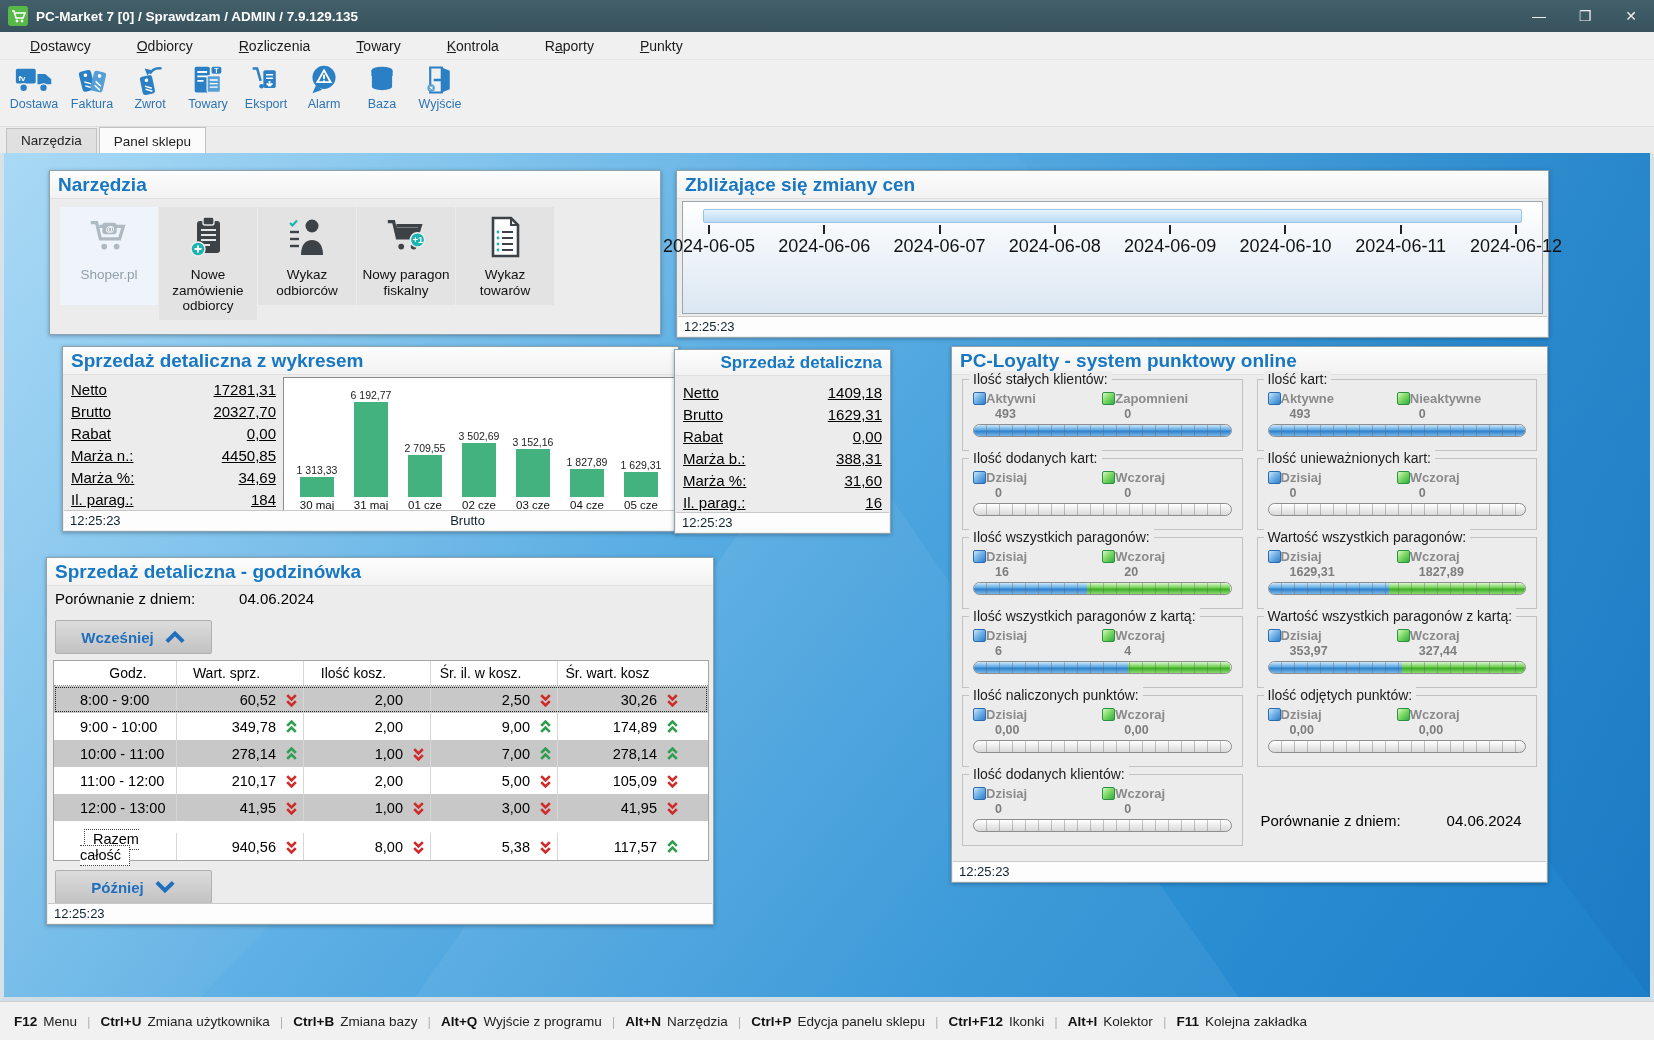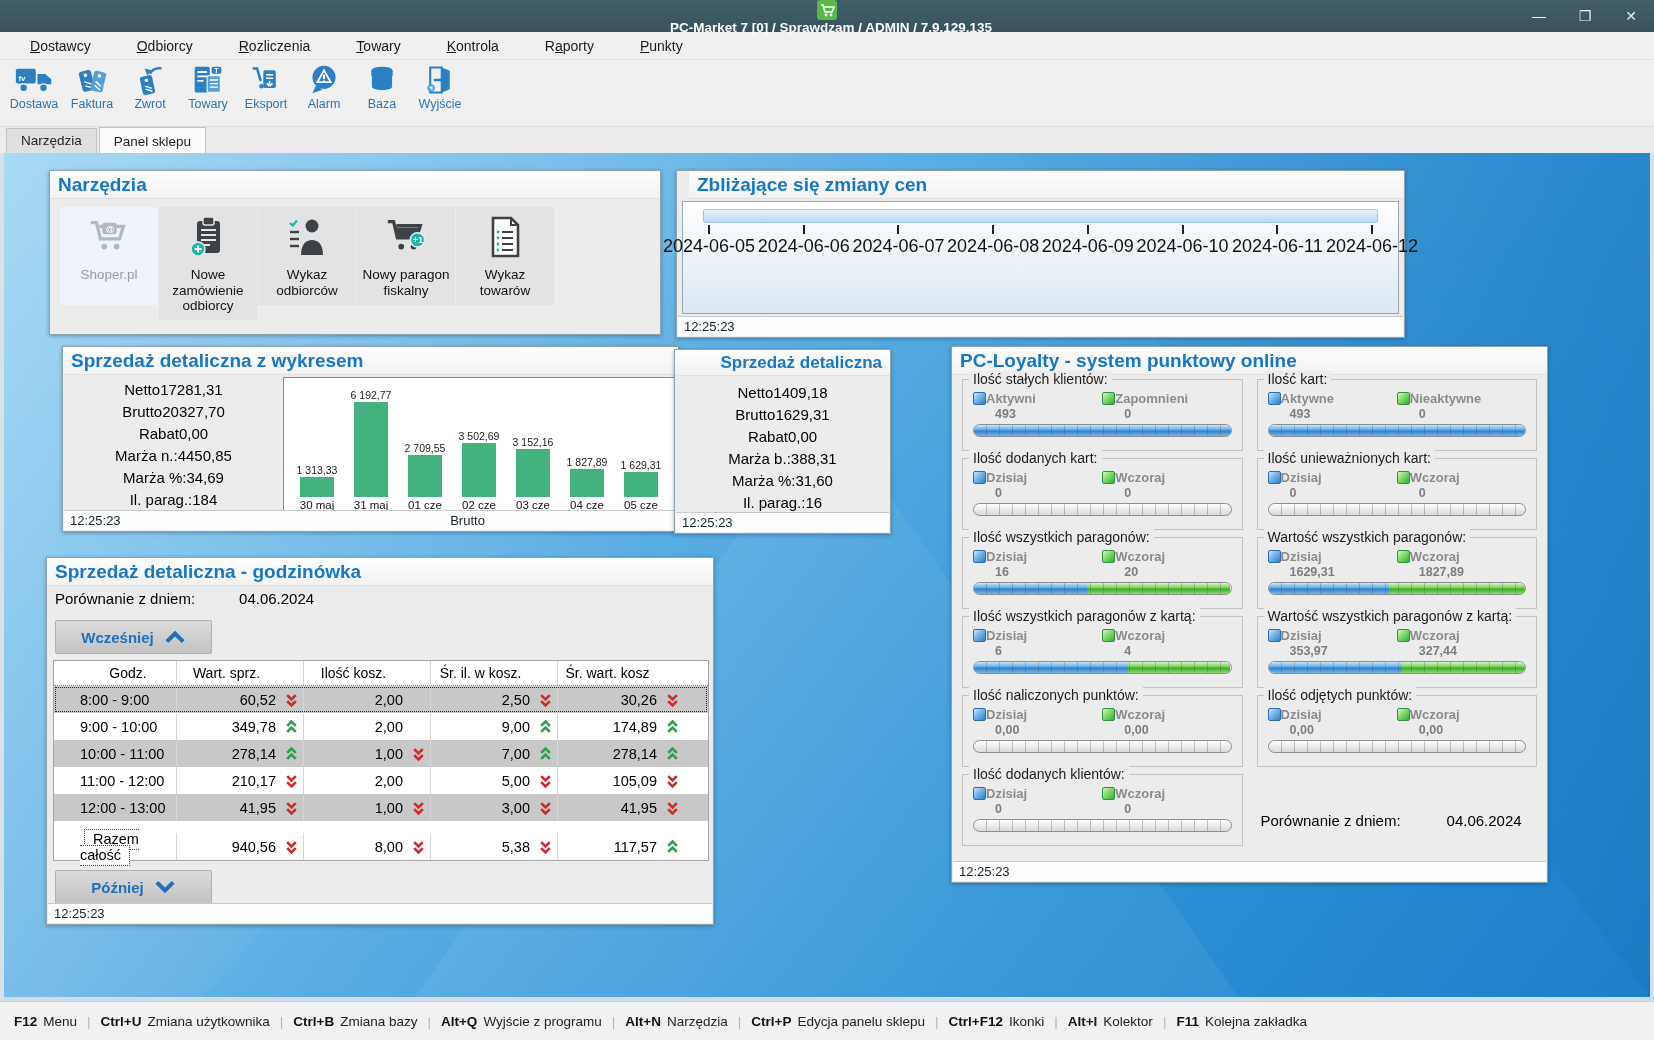--- a/index.html
+++ b/index.html
@@ -1,20 +1,20 @@
 <!DOCTYPE html>
 <html><head>
 <meta charset="utf-8">
 <style>
   html,body{margin:0;padding:0;width:1654px;height:1040px;overflow:hidden;
     font-family:"Liberation Sans","DejaVu Sans",sans-serif;background:#e4e4e4;}
   *{box-sizing:border-box;}
   
   .titlebar{height:32px;background:linear-gradient(180deg,#43606a,#37525c);display:flex;align-items:center;
-    color:#fff;font-size:13.5px;font-weight:bold;padding-left:8px;position:relative;flex-direction:column;}
+    color:#fff;font-size:13.5px;font-weight:bold;padding-left:8px;position:relative;}
   .titlebar .icon{width:20px;height:20px;margin-right:8px;display:inline-block;}
   .win-controls{position:absolute;right:0;top:0;height:32px;display:flex;}
   .win-btn{width:46px;height:32px;display:flex;align-items:center;justify-content:center;color:#eee;
     font-size:14px;font-weight:normal;cursor:default;}
   
   .menubar{height:28px;background:#f0f0f0;display:flex;align-items:center;padding-left:24px;gap:34px;
     font-size:14px;color:#1a1a1a;border-bottom:1px solid #e3e3e3;}
   .menu-item{padding:3px 6px;}
   
   .toolbar{height:66px;background:#f0f0f0;display:flex;align-items:flex-start;padding:4px 0 0 8px;gap:6px;}
@@ -50,21 +50,21 @@
   .tool-tile.disabled{background:#eef4f9;color:#90a0ab;}
   
   .tl-box{position:absolute;left:5px;right:5px;top:30px;bottom:23px;background:linear-gradient(180deg,#ffffff,#dbe7f2);
     border:1px solid #9aa7b0;}
   .tl-bar{height:14px;margin:7px 20px 0;background:linear-gradient(180deg,#e8f3fc,#b9d9f3);border:1px solid #9cc4e6;border-radius:2px;}
   .tl-ticks{position:relative;height:30px;margin:2px 26px 0;}
   .tl-tick{position:absolute;top:0;width:2px;height:9px;background:#222;transform:translateX(-50%);}
   .tl-date{position:absolute;top:11px;transform:translateX(-50%);font-size:18px;color:#111;white-space:nowrap;}
   
   .stats-col{position:absolute;left:8px;top:32px;width:205px;}
-  .stat-row{display:flex;justify-content:center;font-size:15px;color:#000;line-height:22px;}
+  .stat-row{display:flex;justify-content:space-between;font-size:15px;color:#000;line-height:22px;text-decoration:underline;}
   .chart-box{position:absolute;left:220px;top:30px;width:392px;height:137px;background:#fff;border:1px solid #8b8b8b;}
   .bars{display:flex;height:100%;align-items:flex-end;padding:2px 6px 0;}
   .bar-col{flex:1;display:flex;flex-direction:column;align-items:center;justify-content:flex-end;height:100%;}
   .bar-val{font-size:10.5px;color:#222;white-space:nowrap;margin-bottom:1px;}
   .bar{width:34px;background:#44b27e;}
   .bar-cat{font-size:11.5px;color:#111;height:16px;padding-top:2px;white-space:nowrap;}
   .brutto-cap{position:absolute;left:63%;font-size:13px;color:#10232e;}
   
   .compare-line{font-size:15px;color:#000;padding:4px 8px 0;display:flex;}
   .compare-line .val{margin-left:44px;}
@@ -324,21 +324,21 @@
               <circle cx="13" cy="29" r="1.4" fill="#19b5b0"></circle>
               <circle cx="13" cy="35" r="1.4" fill="#19b5b0"></circle>
               <path d="M17 17h11M17 23h11M17 29h11M17 35h11" stroke="#3d4247" stroke-width="2"></path>
             </svg>
           </span>
           <div class="tile-label">Wykaz towarów</div>
         </div>
       </div>
   </div>
 
-  <div class="panel" style="left:672px;top:17px;width:729px;height:168px;padding-left:12px;">
+  <div class="panel" style="left:672px;top:17px;width:873px;height:168px;">
     <div class="panel-title">Zbliżające się zmiany cen</div>
     <div class="tl-box">
       <div class="tl-bar"></div>
       <div class="tl-ticks" id="tl-ticks">
           <div class="tl-tick" style="left: 0%;"></div>
           <div class="tl-date" style="left: 0%;">2024-06-05</div>
           <div class="tl-tick" style="left: 14.2857%;"></div>
           <div class="tl-date" style="left: 14.2857%;">2024-06-06</div>
           <div class="tl-tick" style="left: 28.5714%;"></div>
           <div class="tl-date" style="left: 28.5714%;">2024-06-07</div>

